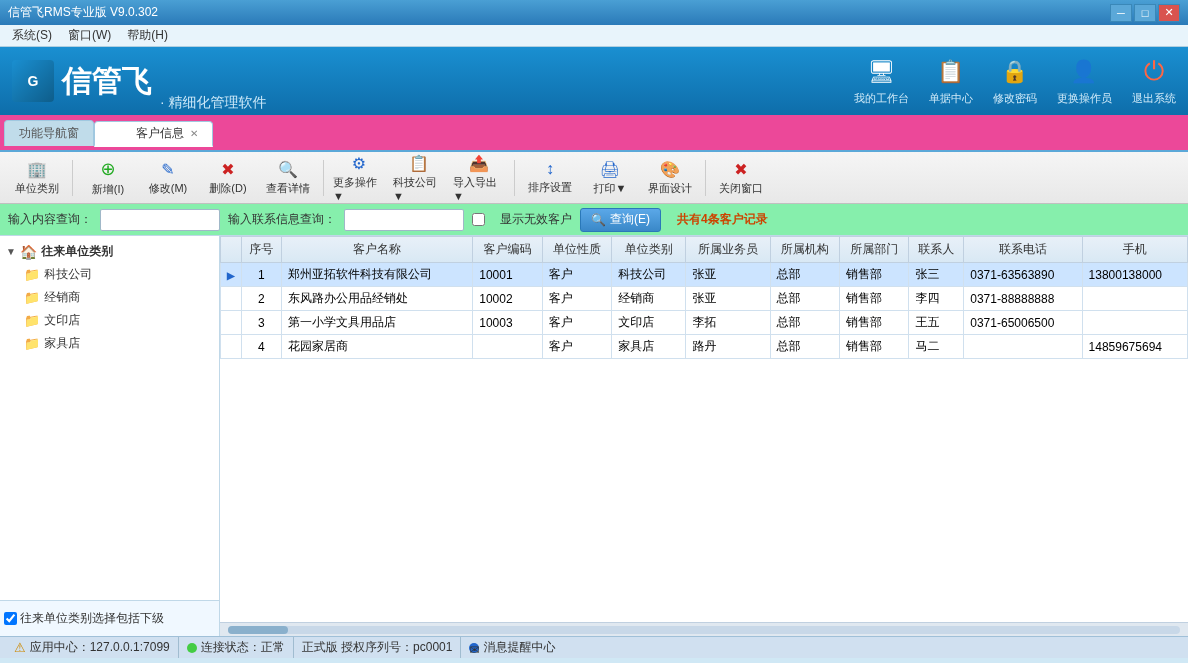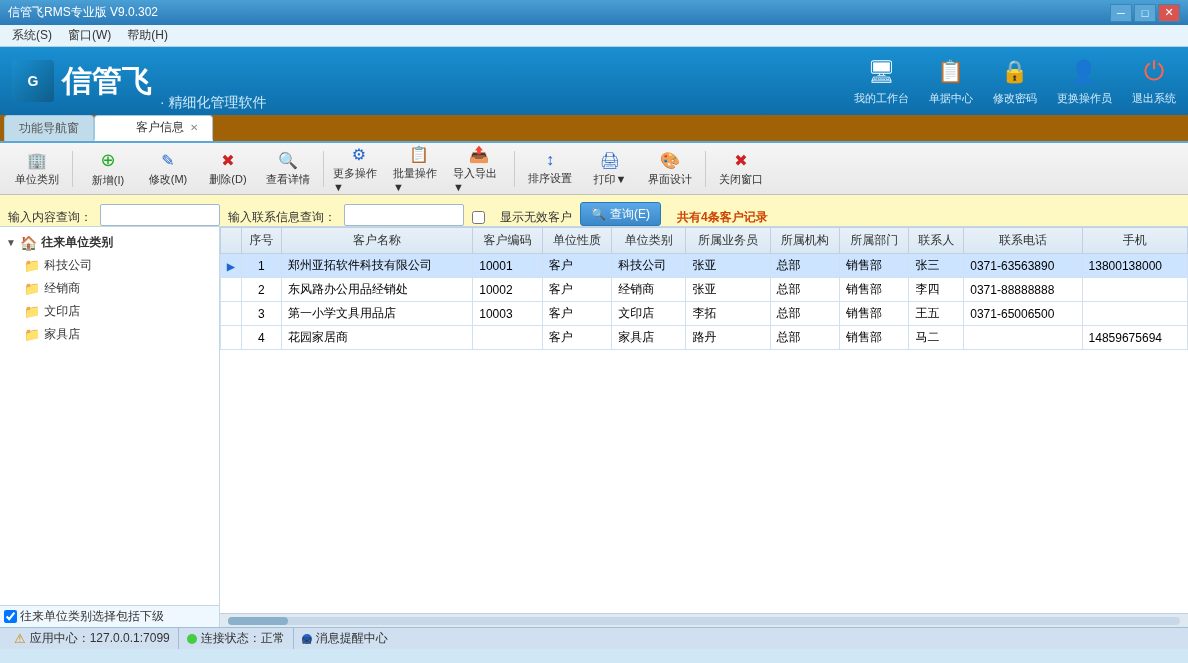--- a/index.html
+++ b/index.html
@@ -52,24 +52,24 @@
     .header-actions { display: flex; gap: 20px; align-items: center; }
     .header-action { display: flex; flex-direction: column; align-items: center; cursor: pointer; color: white; gap: 4px; }
     .header-action-icon {
       width: 36px; height: 30px; display: flex; align-items: center; justify-content: center; font-size: 22px;
     }
     .header-action-label { font-size: 11px; color: #d0eaf8; text-align: right; }
     .header-action.logout .header-action-icon { color: #ff6644; }
 
     
     .tab-bar {
-      background: #a16207;
-      height: 28px;
-      display: flex;
-      align-items: flex-start;
+      background: #ec4899;
+      height: 37px;
+      display: flex;
+      align-items: center;
       padding: 0 4px;
       border-bottom: 2px solid #5ba8d8;
     }
     .tab {
       height: 26px; padding: 0 14px; display: flex; align-items: center; gap: 6px;
       border: 1px solid #a0c8e0; border-bottom: none; border-radius: 4px 4px 0 0;
       cursor: pointer; font-size: 12px; background: #e8f4fb; color: #555;
     }
     .tab.active { background: white; color: #333; border-bottom: 2px solid white; margin-bottom: -2px; padding-left: 41px; }
     .tab-close { color: #888; font-size: 10px; cursor: pointer; }
@@ -92,24 +92,24 @@
     }
     .toolbar-btn-icon { font-size: 20px; }
     .toolbar-btn-label { font-size: 11px; color: #333; }
     .toolbar-separator { width: 1px; height: 36px; background: #ccc; margin: 0 4px; }
     .toolbar-btn.danger .toolbar-btn-icon { color: #cc2222; }
     .toolbar-btn.green .toolbar-btn-icon { color: #22aa22; }
     .toolbar-btn.blue .toolbar-btn-icon { color: #2266cc; }
 
     
     .search-bar {
-      background: #fef9c3;
+      background: #86efac;
       height: 32px;
       display: flex;
-      align-items: flex-end;
+      align-items: center;
       padding: 0 8px;
       gap: 8px;
       border-bottom: 1px solid #c0d8e8;
     }
     .search-label { color: #333; white-space: nowrap; }
     .search-input {
       height: 22px; border: 1px solid #a0b8c8; border-radius: 2px;
       padding: 0 4px; background: white; width: 120px; outline: none;
     }
     .checkbox-label { display: flex; align-items: center; gap: 15px; cursor: pointer; color: #333; }
@@ -134,21 +134,21 @@
       display: flex;
       flex-direction: column;
       overflow: hidden;
     }
     .tree-content { flex: 1; overflow-y: auto; padding: 4px; }
     .tree-root { display: flex; align-items: center; gap: 4px; padding: 3px 2px; cursor: pointer; color: #333; font-weight: bold; }
     .tree-root-icon { color: #ff8800; font-size: 14px; }
     .tree-item { display: flex; align-items: center; gap: 4px; padding: 3px 4px 3px 20px; cursor: pointer; color: #333; }
     .tree-folder-icon { color: #f0a830; font-size: 13px; }
     .tree-footer {
-      height: 22px; border-top: 1px solid #c0d8e8; display: flex; align-items: center; padding: 0 4px;
+      height: 36px; border-top: 1px solid #c0d8e8; display: flex; align-items: center; padding: 0 4px;
       background: #f0f8ff;
     }
     .tree-footer label { display: flex; align-items: center; gap: 3px; font-size: 11px; color: #333; cursor: pointer; }
 
     
     .data-panel {
       flex: 1;
       background: white;
       display: flex;
       flex-direction: column;
@@ -280,21 +280,21 @@
     <span class="toolbar-btn-icon" style="font-size:16px;color:#2266cc;">🔍</span>
     <span class="toolbar-btn-label">查看详情</span>
   </div>
   <div class="toolbar-separator"></div>
   <div class="toolbar-btn blue">
     <span class="toolbar-btn-icon" style="font-size:16px;color:#2266cc;">⚙</span>
     <span class="toolbar-btn-label">更多操作▼</span>
   </div>
   <div class="toolbar-btn blue">
     <span class="toolbar-btn-icon" style="font-size:16px;color:#2266cc;">📋</span>
-    <span class="toolbar-btn-label">批量操作▼</span>
+    <span class="toolbar-btn-label">科技公司▼</span>
   </div>
   <div class="toolbar-btn blue">
     <span class="toolbar-btn-icon" style="font-size:16px;color:#2266cc;">📤</span>
     <span class="toolbar-btn-label">导入导出▼</span>
   </div>
   <div class="toolbar-separator"></div>
   <div class="toolbar-btn blue">
     <span class="toolbar-btn-icon" style="font-size:16px;color:#2266cc;">↕</span>
     <span class="toolbar-btn-label">排序设置</span>
   </div>
@@ -461,16 +461,19 @@
 <div class="status-bar">
   <div class="status-item">
     <span class="status-warning">⚠</span>
     <span>应用中心：127.0.0.1:7099</span>
   </div>
   <div class="status-item">
     <span class="status-dot-green"></span>
     <span>连接状态：正常</span>
   </div>
   <div class="status-item">
+    <span>正式版 授权序列号：pc0001</span>
+  </div>
+  <div class="status-item">
     <span class="status-dot-blue">✉</span>
     <span>消息提醒中心</span>
   </div>
 </div>
 
 </body></html>

